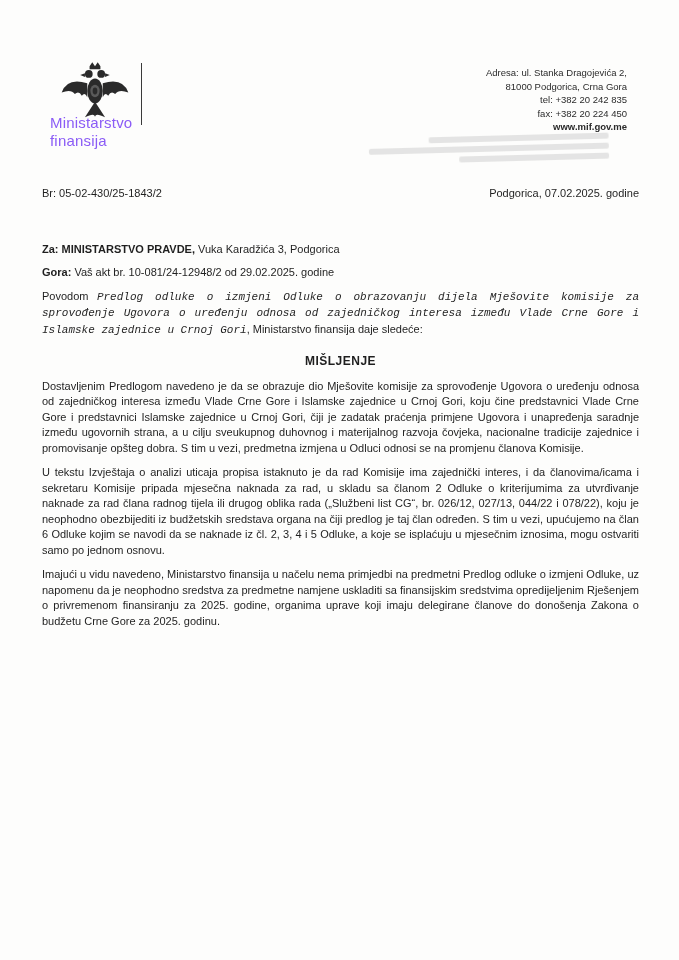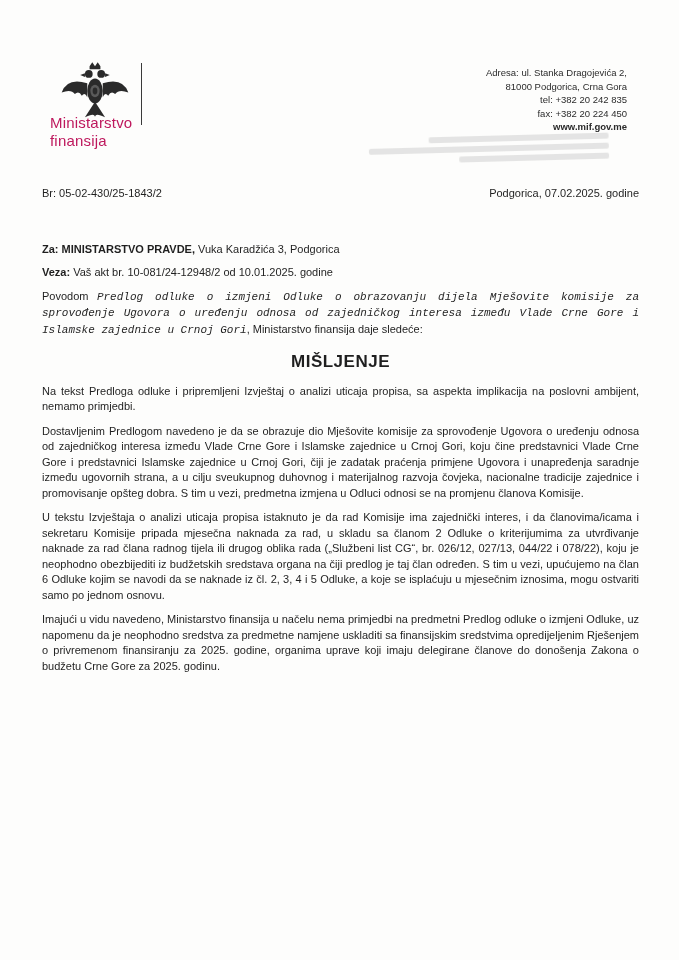--- a/index.html
+++ b/index.html
@@ -29,21 +29,21 @@
     width: 1px;
     height: 62px;
     background: #3a3a3a;
   }
   .ministry {
     position: absolute;
     left: 50px;
     top: 114px;
     font-size: 15px;
     line-height: 18px;
-    color: #be185d;
+    color: #8b5cf6;
     letter-spacing: 0.2px;
   }
   .address {
     position: absolute;
     right: 52px;
     top: 66px;
     text-align: right;
     font-size: 9.5px;
     line-height: 13.5px;
     color: #2b2b2b;
@@ -89,21 +89,21 @@
   .line-za { margin-top: 40px; }
   .line-gospodin { margin-top: 7px; }
   .para { text-align: justify; }
   .para-predmet { margin-top: 7px; }
   .line-veza { margin-top: 8px; }
   .salutation { margin-top: 24px; }
   .para-intro { margin-top: 8px; }
   .heading {
     margin-top: 16px;
     text-align: center;
-    font-size: 17px;
+    font-size: 12px;
     font-weight: bold;
     letter-spacing: 0.5px;
   }
   .para-1 { margin-top: 14px; }
   .para-n { margin-top: 9px; }
 </style>
 </head>
 <body>
 
 <div class="page">
@@ -147,26 +147,25 @@
 
     <div class="ref-row">
       <span>Br: 05-02-430/25-1843/2</span>
       <span>Podgorica, 07.02.2025. godine</span>
     </div>
 
     <p class="line-za"><span class="b">Za: MINISTARSTVO PRAVDE,</span><span> Vuka Karadžića 3, Podgorica</span></p>
 
 
 
-    <p class="line-veza"><span class="b">Veza:</span><span> Vaš akt br. 10-081/24-12948/2 od 10.01.2025. godine</span></p>
+    <p class="line-veza"><span class="b">Gora:</span><span> Vaš akt br. 10-081/24-12948/2 od 29.02.2025. godine</span></p>
 
 
     <p class="para para-intro"><span>Povodom </span><span class="i">Predlog odluke o izmjeni Odluke o obrazovanju dijela Mješovite komisije za sprovođenje Ugovora o uređenju odnosa od zajedničkog interesa između Vlade Crne Gore i Islamske zajednice u Crnoj Gori</span><span>, Ministarstvo finansija daje sledeće:</span></p>
 
     <h2 class="heading">MIŠLJENJE</h2>
 
-    <p class="para para-1">Na tekst Predloga odluke i pripremljeni Izvještaj o analizi uticaja propisa, sa aspekta implikacija na poslovni ambijent, nemamo primjedbi.</p>
     <p class="para para-n">Dostavljenim Predlogom navedeno je da se obrazuje dio Mješovite komisije za sprovođenje Ugovora o uređenju odnosa od zajedničkog interesa između Vlade Crne Gore i Islamske zajednice u Crnoj Gori, koju čine predstavnici Vlade Crne Gore i predstavnici Islamske zajednice u Crnoj Gori, čiji je zadatak praćenja primjene Ugovora i unapređenja saradnje između ugovornih strana, a u cilju sveukupnog duhovnog i materijalnog razvoja čovjeka, nacionalne tradicije zajednice i promovisanje opšteg dobra. S tim u vezi, predmetna izmjena u Odluci odnosi se na promjenu članova Komisije.</p>
     <p class="para para-n">U tekstu Izvještaja o analizi uticaja propisa istaknuto je da rad Komisije ima zajednički interes, i da članovima/icama i sekretaru Komisije pripada mjesečna naknada za rad, u skladu sa članom 2 Odluke o kriterijumima za utvrđivanje naknade za rad člana radnog tijela ili drugog oblika rada („Službeni list CG“, br. 026/12, 027/13, 044/22 i 078/22), koju je neophodno obezbijediti iz budžetskih sredstava organa na čiji predlog je taj član određen. S tim u vezi, upućujemo na član 6 Odluke kojim se navodi da se naknade iz čl. 2, 3, 4 i 5 Odluke, a koje se isplaćuju u mjesečnim iznosima, mogu ostvariti samo po jednom osnovu.</p>
     <p class="para para-n">Imajući u vidu navedeno, Ministarstvo finansija u načelu nema primjedbi na predmetni Predlog odluke o izmjeni Odluke, uz napomenu da je neophodno sredstva za predmetne namjene uskladiti sa finansijskim sredstvima opredijeljenim Rješenjem o privremenom finansiranju za 2025. godine, organima uprave koji imaju delegirane članove do donošenja Zakona o budžetu Crne Gore za 2025. godinu.</p>
 
   </main>
 </div>
 
 </body></html>

